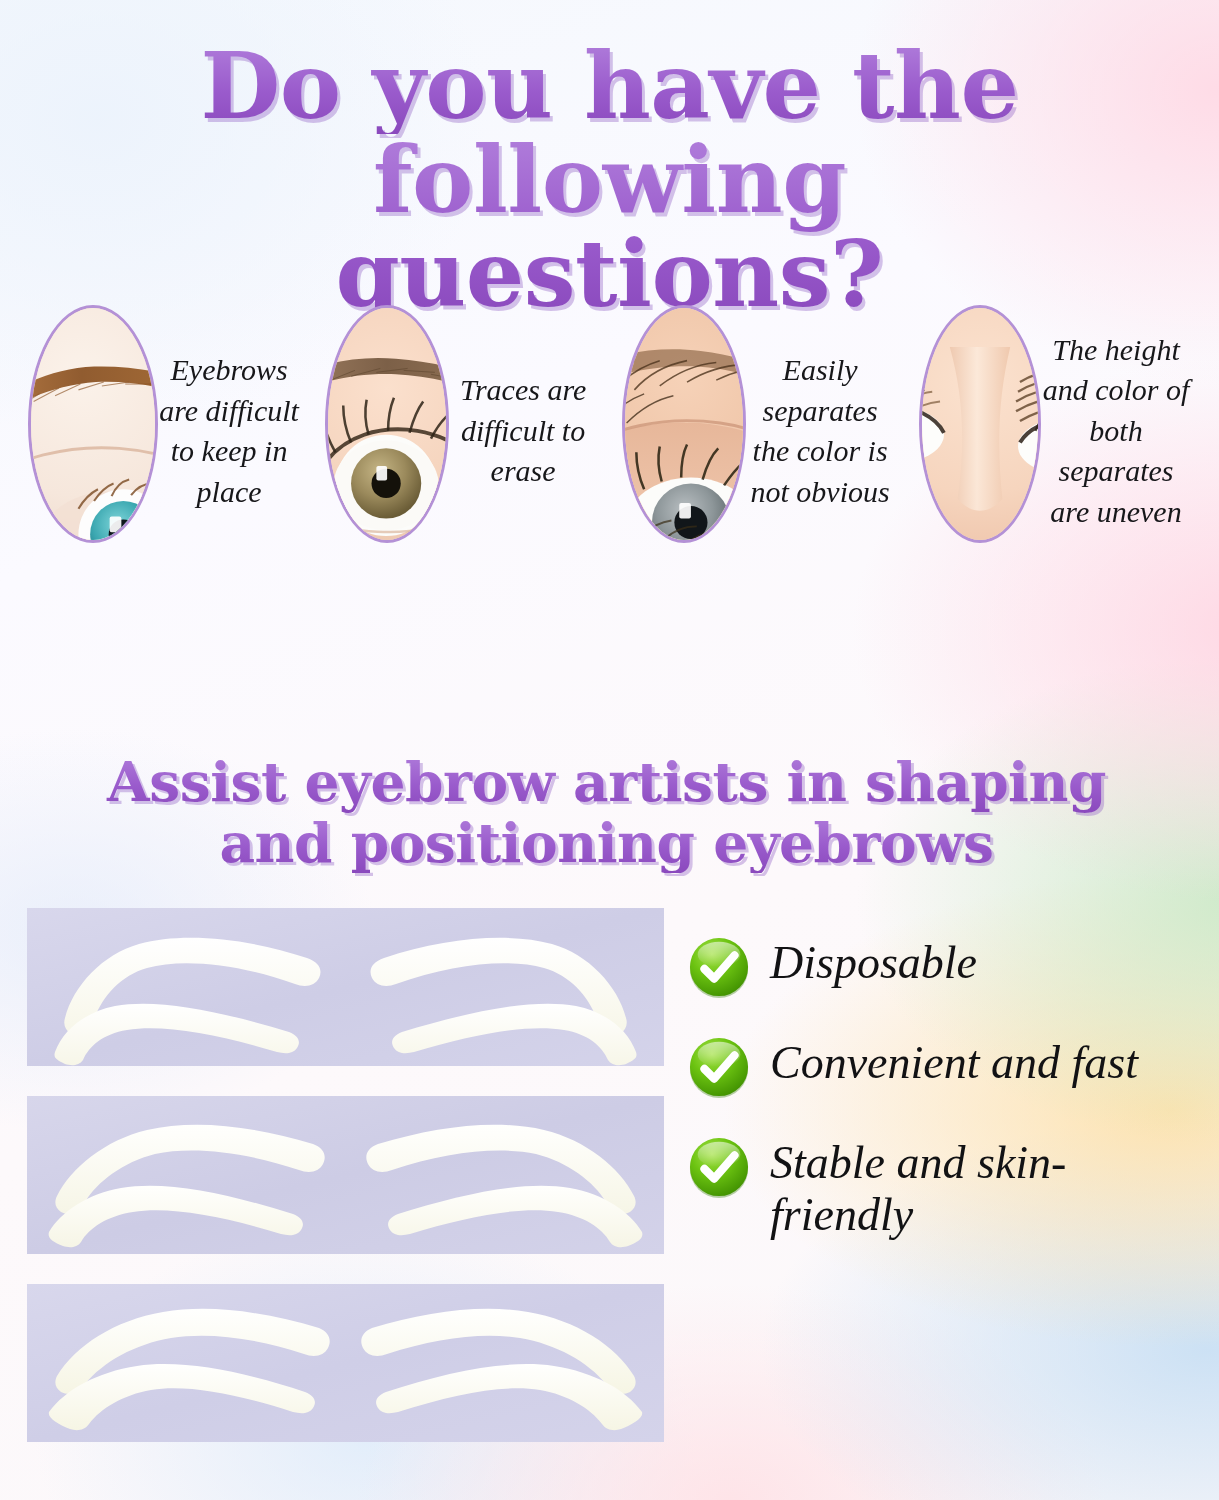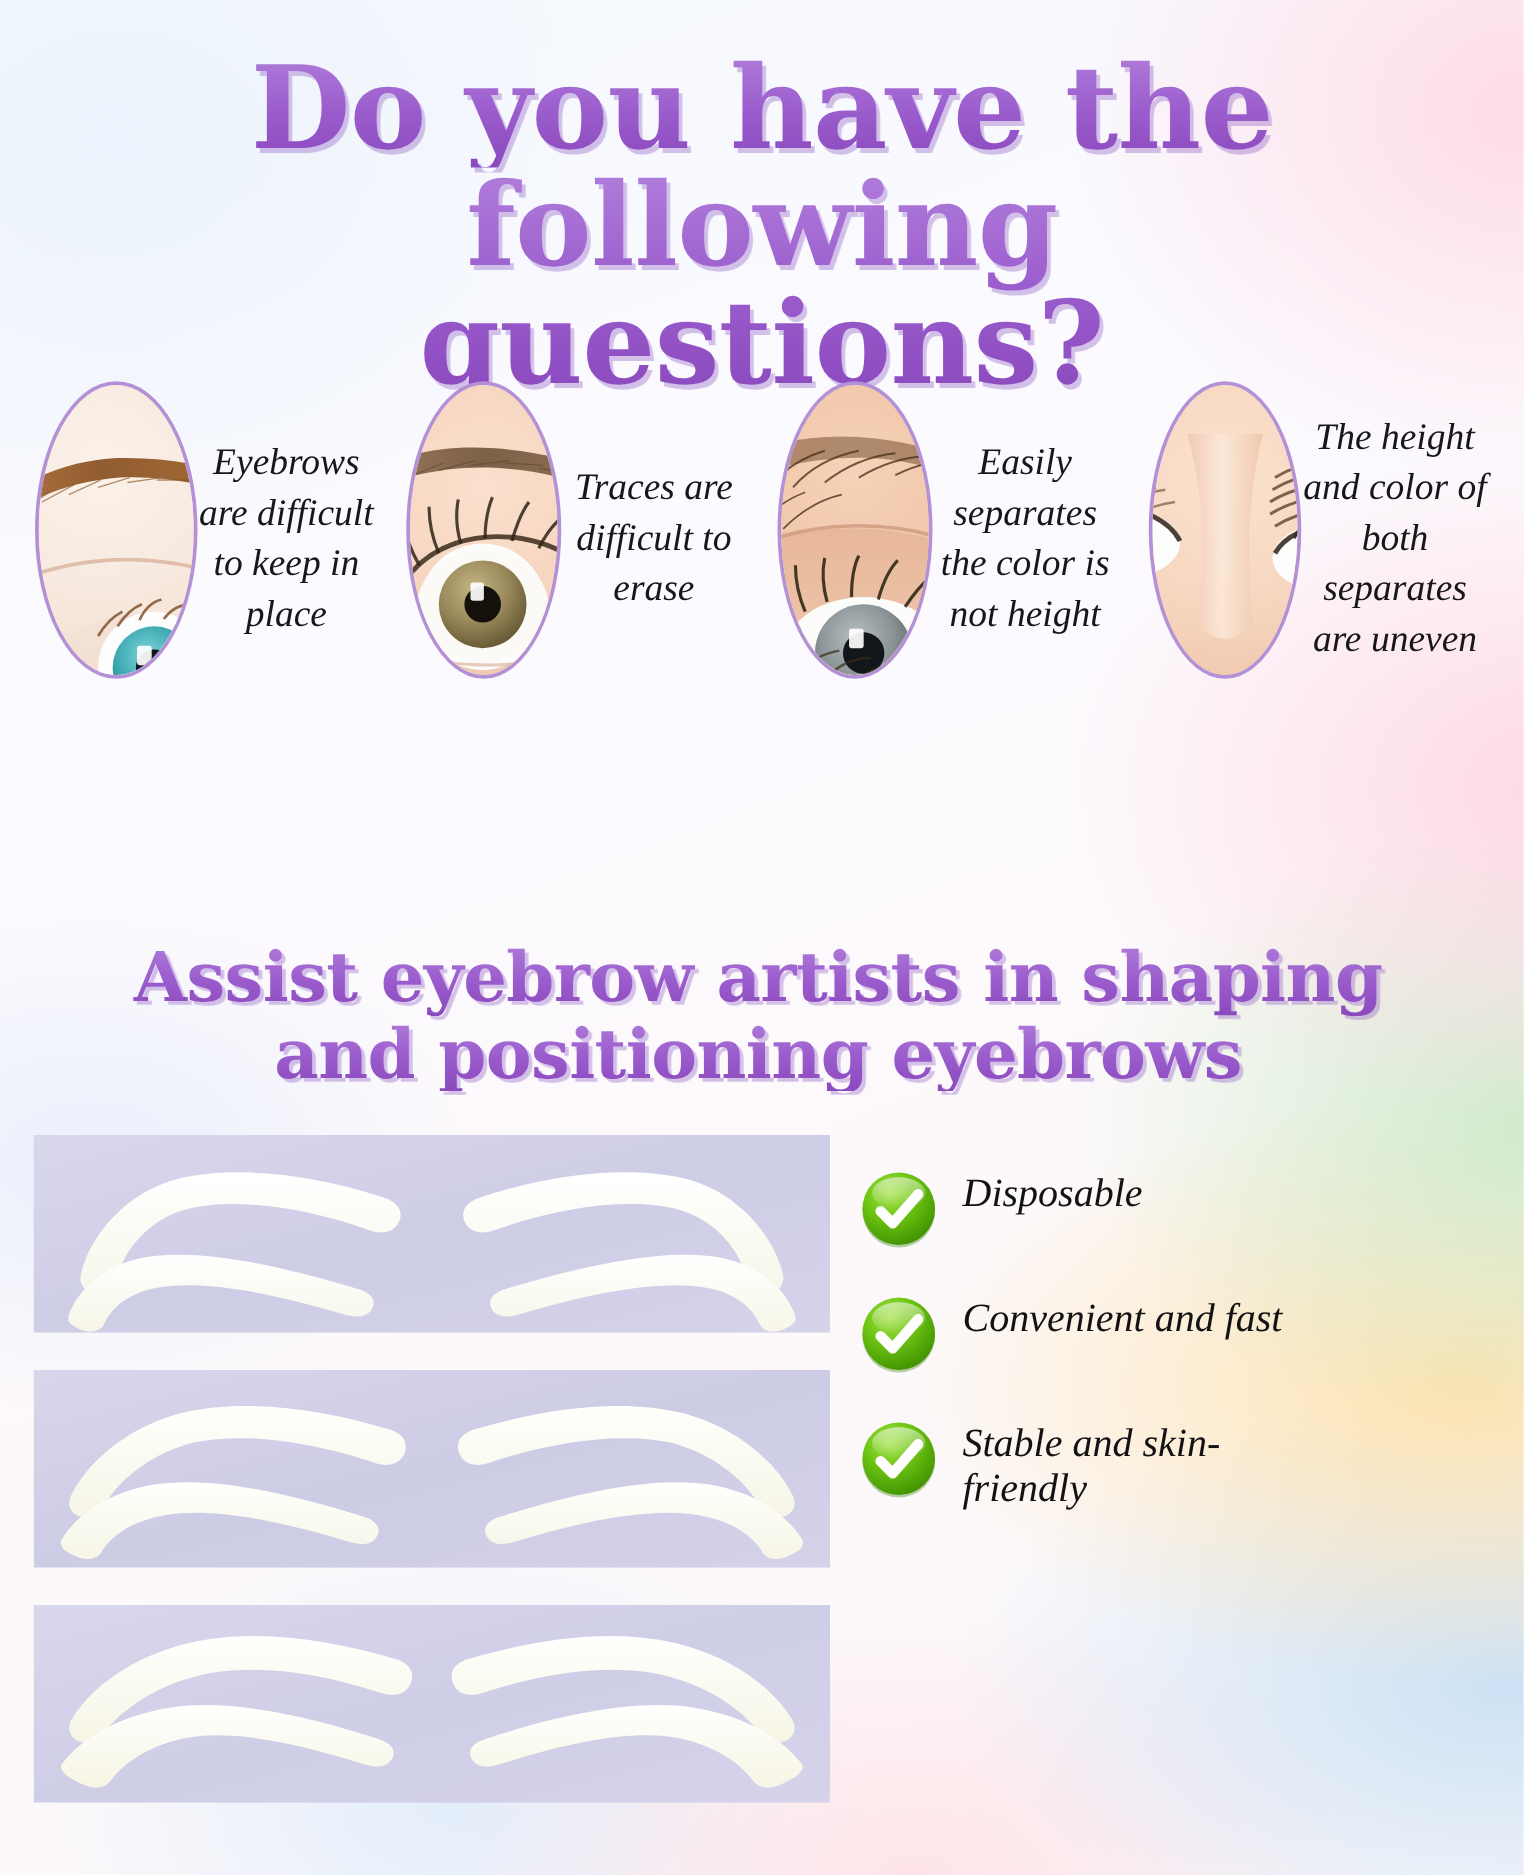--- a/index.html
+++ b/index.html
@@ -159,21 +159,21 @@
     height: 62px;
     flex: 0 0 62px;
     margin-right: 20px;
     margin-top: 2px;
   }
   .check-badge svg { display:block; width:100%; height:100%; }
 
   .feature-label {
     font-family: "Liberation Serif", "DejaVu Serif", serif;
     font-style: italic;
-    font-size: 32px;
+    font-size: 46px;
     line-height: 1.12;
     color: #121214;
     padding-top: 2px;
     white-space: pre-line;
   }
 </style>
 </head>
 <body>
 
 <div id="bg"></div>
@@ -340,21 +340,21 @@
             <path d="M138 176 C142 162 148 150 154 144"></path>
             <path d="M160 182 C168 170 176 160 186 154"></path>
           </g>
           <g stroke="#3a2e18" stroke-width="2" fill="none" opacity="0.7">
             <path d="M72 236 C82 226 94 220 106 218"></path>
             <path d="M98 238 C108 228 120 224 132 224"></path>
             <path d="M126 238 C138 230 152 228 164 230"></path>
           </g>
         </svg>
       </div>
-      <div class="problem-caption">Easily separates the color is not height</div>
+      <div class="problem-caption">Easily separates the color is not obvious</div>
     </div>
 
     <div class="problem">
       <div class="circle-photo">
         <svg viewBox="0 0 238 238" preserveAspectRatio="xMidYMid slice">
           <defs>
             <radialGradient id="skin4" cx="50%" cy="32%" r="78%">
               <stop offset="0%" stop-color="#fbe2cf"></stop>
               <stop offset="62%" stop-color="#f6d5be"></stop>
               <stop offset="100%" stop-color="#eec4aa"></stop>

